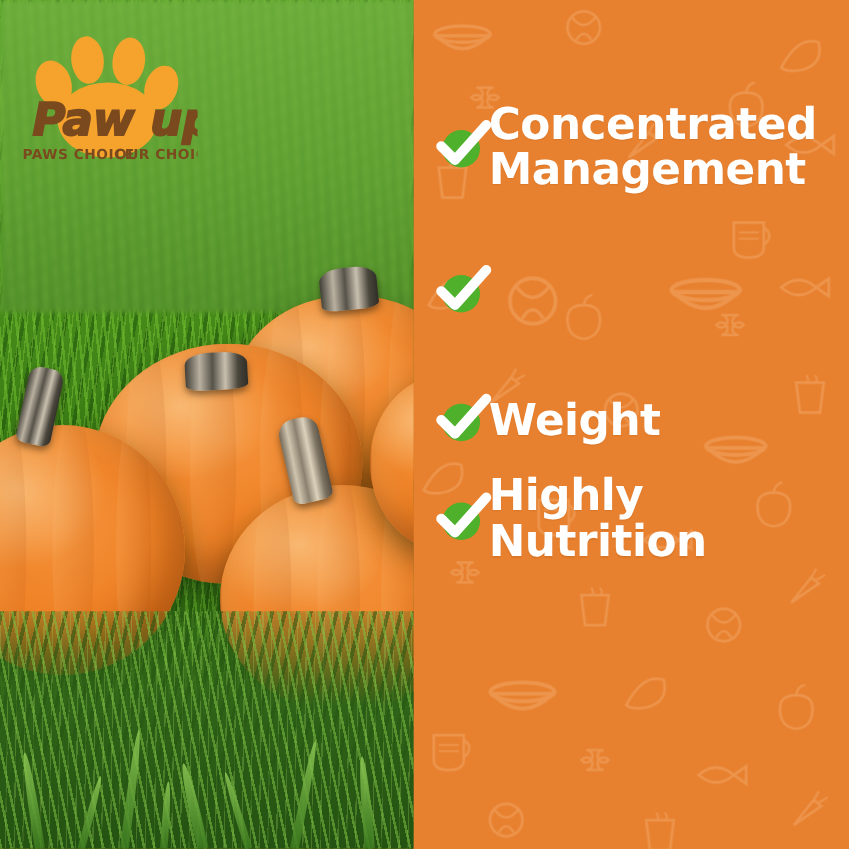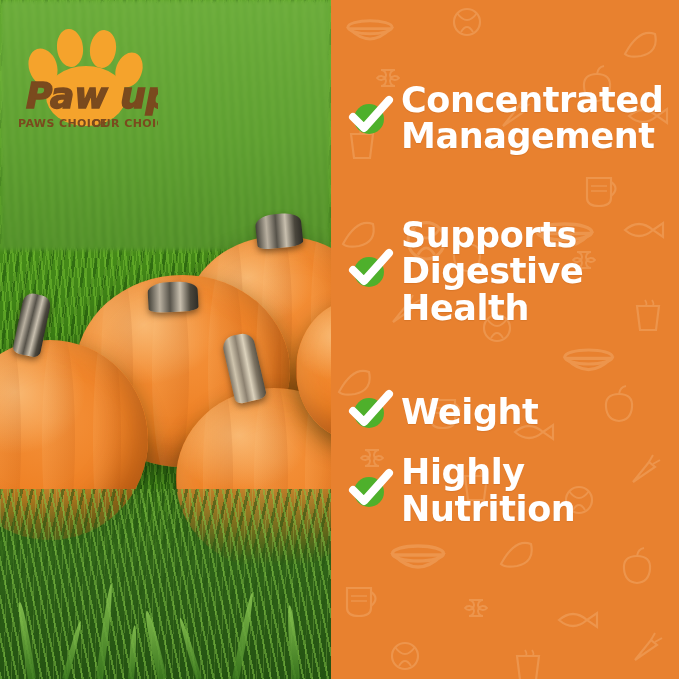--- a/index.html
+++ b/index.html
@@ -119,21 +119,21 @@
     position:absolute;
     left:0; top:0;
     width:100%; height:100%;
     padding:60px 8px 40px 14px;
     display:flex;
     flex-direction:column;
   }
   .bullet {
     display:flex;
     align-items:center;
-    gap:16px;
+    gap:6px;
     position:relative;
   }
   .b1 { margin-top:22px; }
   .b2 { margin-top:62px; }
   .b3 { margin-top:68px; }
   .b4 { margin-top:24px; }
 
   .check {
     position:relative;
     flex:0 0 34px;
@@ -341,25 +341,20 @@
         </span>
       </div>
 
       <div class="bullet b2">
         <span class="check">
           <span class="check-disc"></span>
           <svg class="check-mark" viewBox="0 0 46 42" xmlns="http://www.w3.org/2000/svg">
             <path d="M5 22 L16 33 L41 5" fill="none" stroke="#FFFFFF" stroke-width="8" stroke-linecap="round" stroke-linejoin="round"></path>
           </svg>
         </span>
-        <span class="bullet-text">
-          <span>Supports</span><br>
-          <span>Digestive</span><br>
-          <span>Health</span>
-        </span>
       </div>
 
       <div class="bullet b3">
         <span class="check">
           <span class="check-disc"></span>
           <svg class="check-mark" viewBox="0 0 46 42" xmlns="http://www.w3.org/2000/svg">
             <path d="M5 22 L16 33 L41 5" fill="none" stroke="#FFFFFF" stroke-width="8" stroke-linecap="round" stroke-linejoin="round"></path>
           </svg>
         </span>
         <span class="bullet-text">

